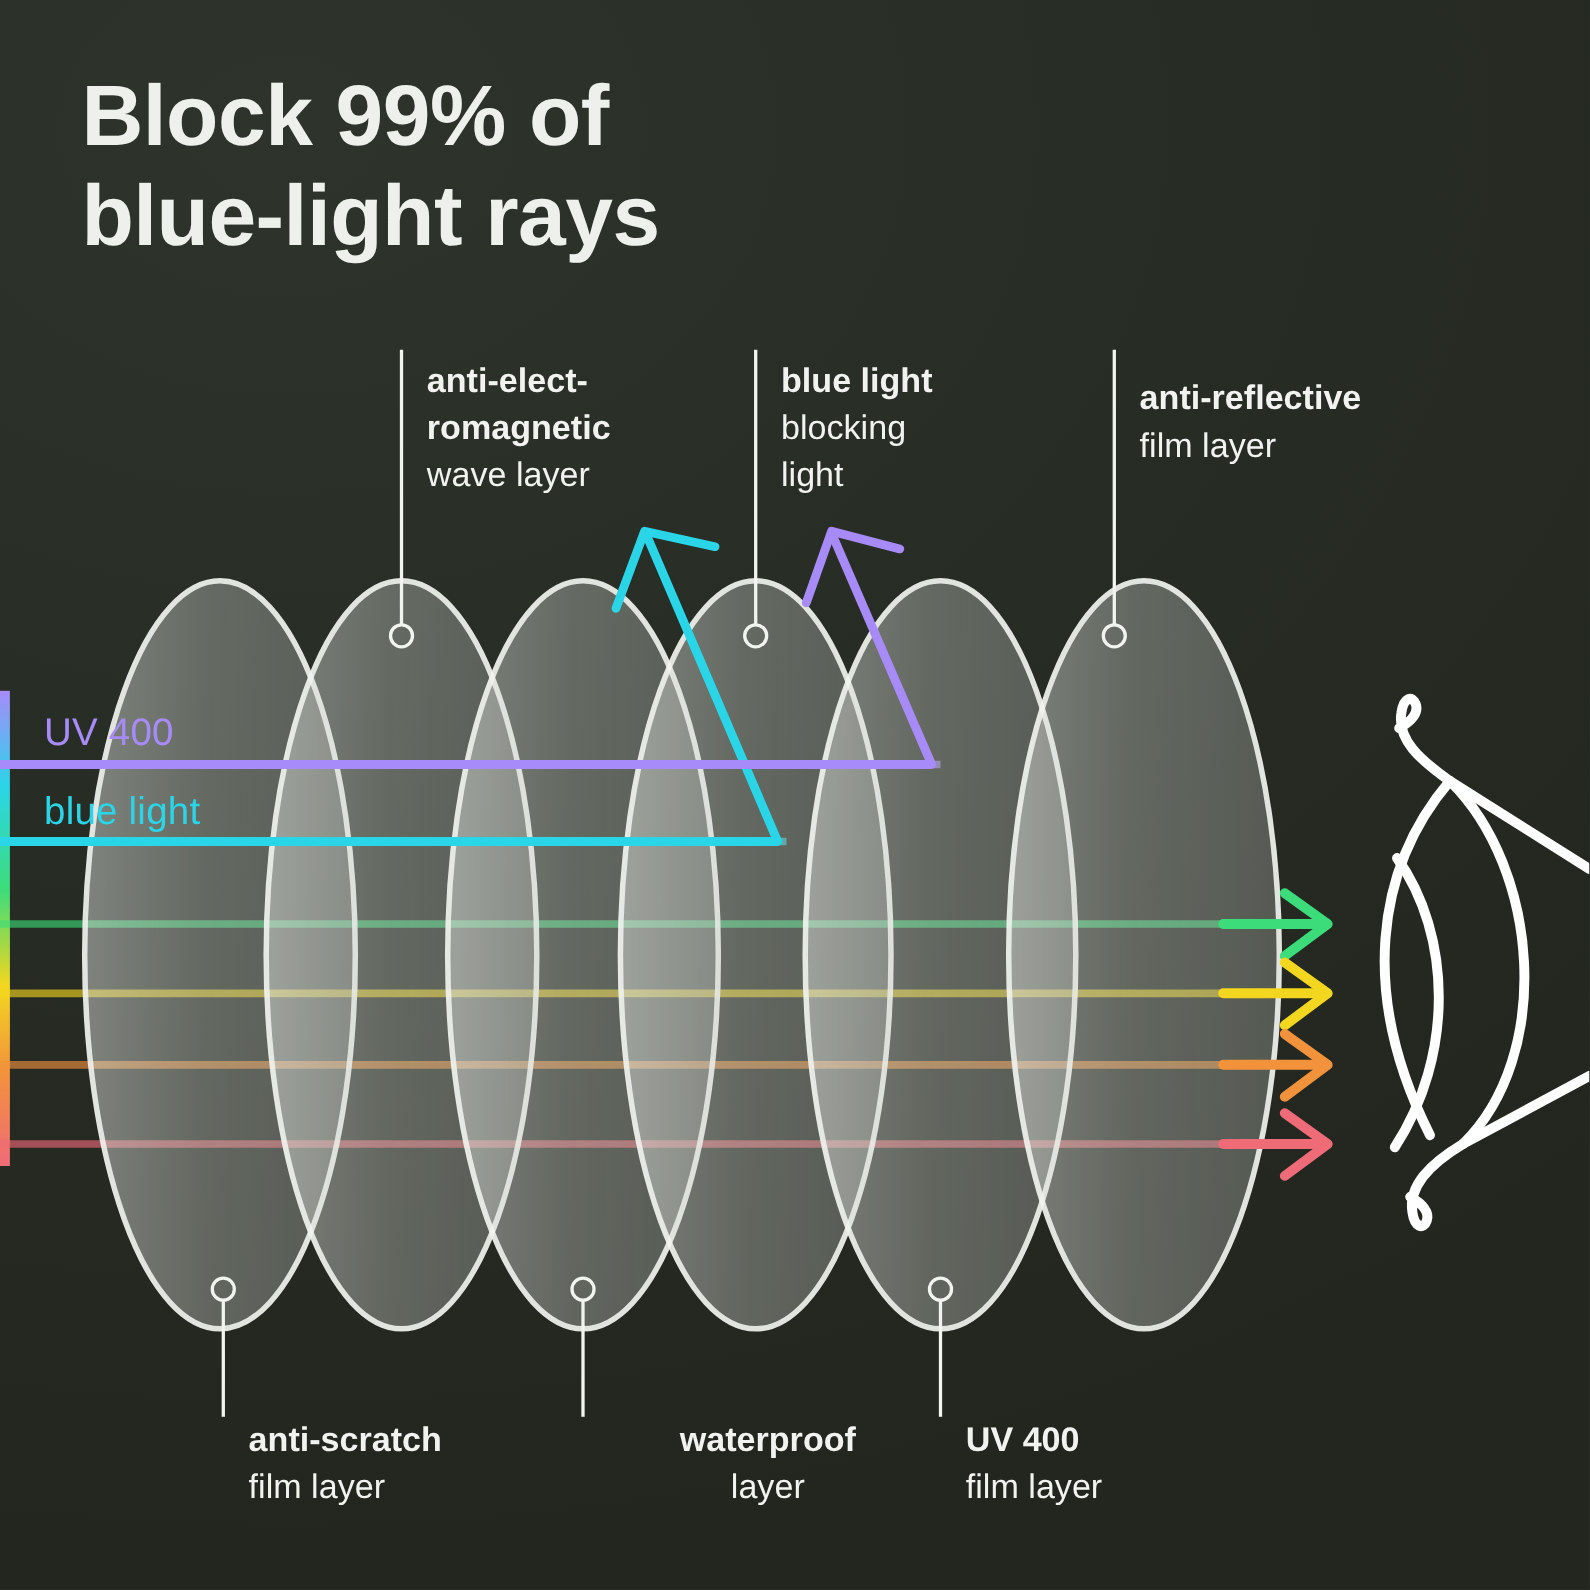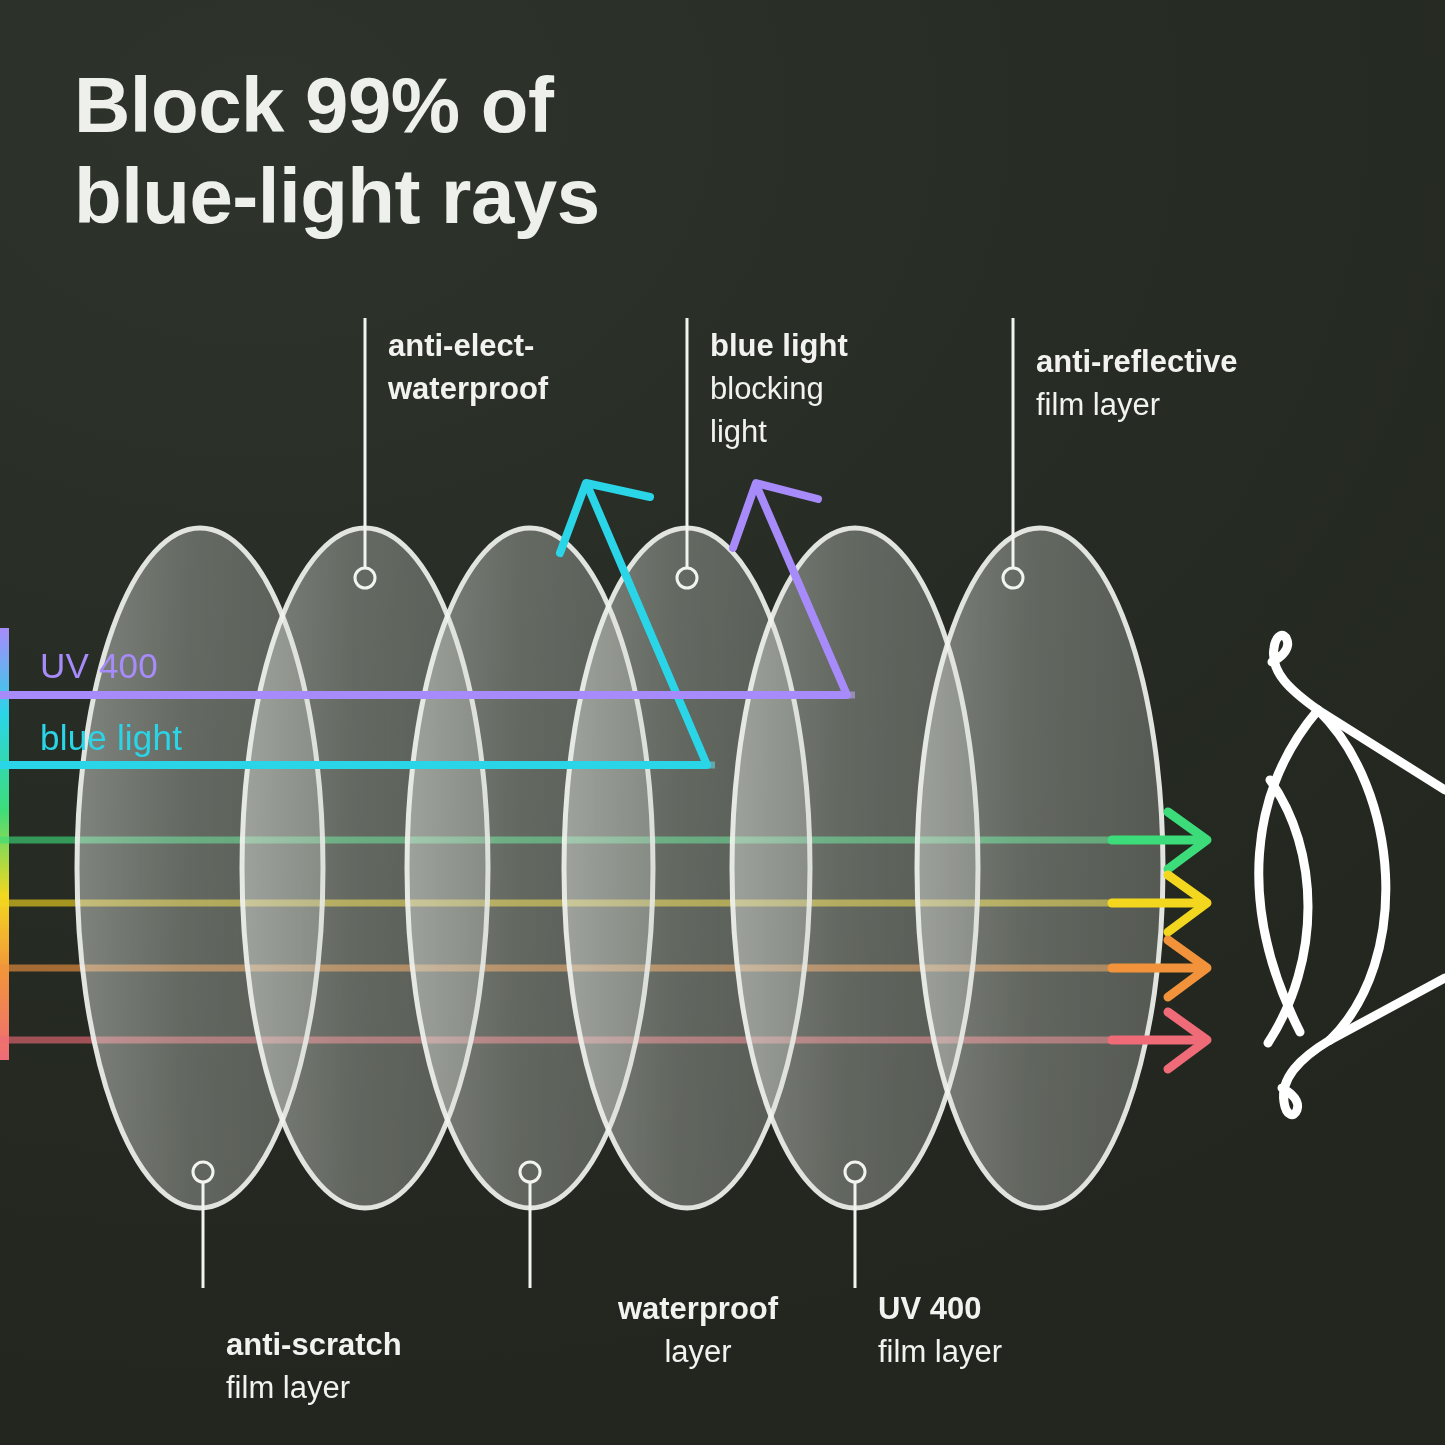--- a/index.html
+++ b/index.html
@@ -132,35 +132,36 @@
 
       <path d="M 1330 1040 L 1445 978"></path>
     </g>
   </svg>
 
   <div class="rayLabel" style="left:40px;top:646px;color:#a78bfa;">UV 400</div>
   <div class="rayLabel" style="left:40px;top:718px;color:#2ad5e8;">blue light</div>
 
   <div class="calloutTxt" style="left:388px;top:325px;width:290px;">
     <span class="b" style="white-space:pre-line">anti-elect-
-waterproof</span>
+romagnetic</span>
+    <span class="r" style="white-space:pre-line">wave layer</span>
   </div>
 
   <div class="calloutTxt" style="left:710px;top:325px;width:280px;">
     <span class="b" style="white-space:pre-line">blue light</span>
     <span class="r" style="white-space:pre-line">blocking
 light</span>
   </div>
 
   <div class="calloutTxt" style="left:1036px;top:341px;width:330px;">
     <span class="b" style="white-space:pre-line">anti-reflective</span>
     <span class="r" style="white-space:pre-line">film layer</span>
   </div>
 
-  <div class="calloutTxt" style="left:226px;top:1324px;width:290px;">
+  <div class="calloutTxt" style="left:226px;top:1288px;width:290px;">
     <span class="b" style="white-space:pre-line">anti-scratch</span>
     <span class="r" style="white-space:pre-line">film layer</span>
   </div>
 
   <div class="calloutTxt" style="left:553px;top:1288px;width:290px;text-align:center;">
     <span class="b" style="white-space:pre-line">waterproof</span>
     <span class="r" style="white-space:pre-line">layer</span>
   </div>
 
   <div class="calloutTxt" style="left:878px;top:1288px;width:290px;">

